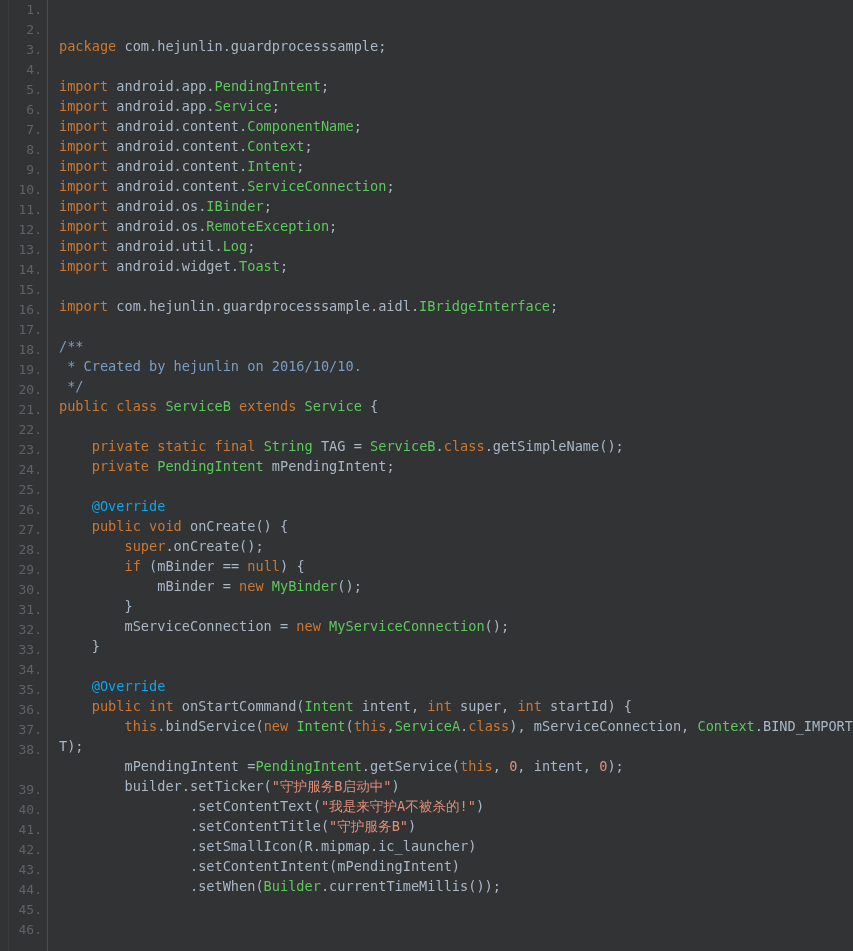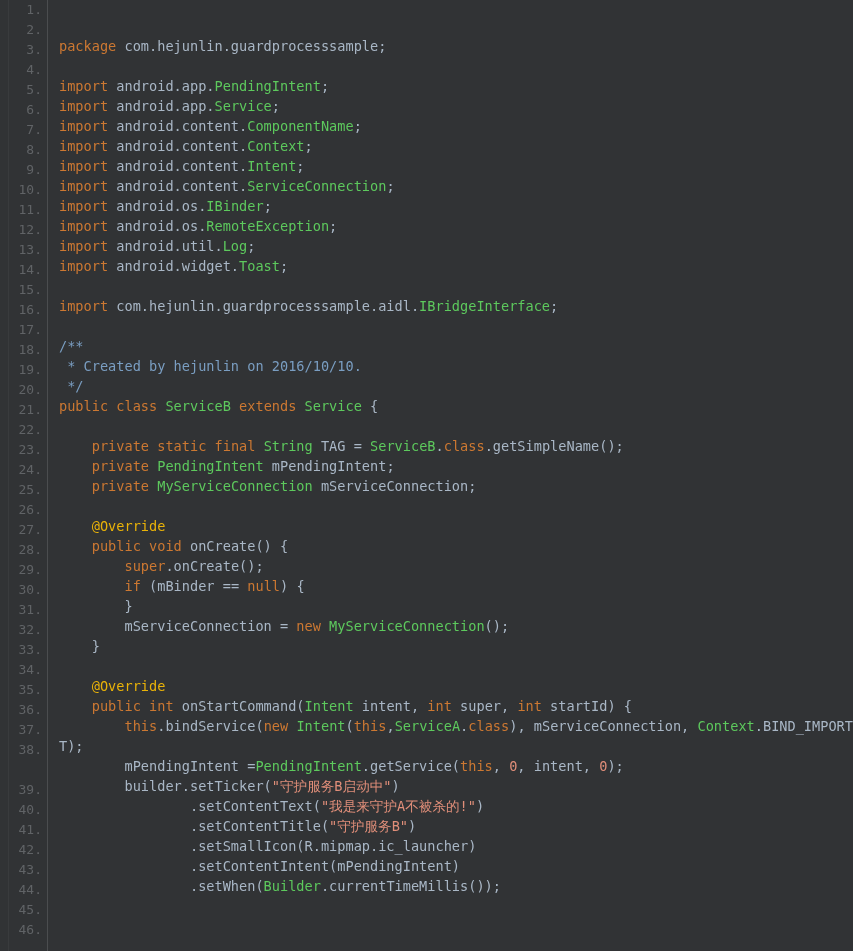--- a/index.html
+++ b/index.html
@@ -60,21 +60,21 @@
     color: #a9b7c6;
   }
   .line.wrap {
     
   }
   
   .kw   { color: #cc7832; }
   .cls  { color: #5dc95d; }
   .str  { color: #e08e79; }
   .num  { color: #e08e79; }
-  .anno { color: #eab308; }
+  .anno { color: #0ea5e9; }
   .doc  { color: #7a9ec2; }
   .pln  { color: #a9b7c6; }
 </style>
 </head>
 <body>
 
 <div id="editor">
   <div class="edge-strip"></div>
   <div class="gutter" id="gutter">
       <div class="ln">1.</div>
@@ -141,26 +141,26 @@
       <div class="line">&nbsp;</div>
       <div class="line"><span class="kw">import</span><span class="pln"> com.hejunlin.guardprocesssample.aidl.</span><span class="cls">IBridgeInterface</span><span class="pln">;</span></div>
       <div class="line">&nbsp;</div>
       <div class="line"><span class="doc">/**</span></div>
       <div class="line"><span class="doc"> * Created by hejunlin on 2016/10/10.</span></div>
       <div class="line"><span class="doc"> */</span></div>
       <div class="line"><span class="kw">public class</span><span class="pln"> </span><span class="cls">ServiceB</span><span class="pln"> </span><span class="kw">extends</span><span class="pln"> </span><span class="cls">Service</span><span class="pln"> {</span></div>
       <div class="line">&nbsp;</div>
       <div class="line"><span class="pln">    </span><span class="kw">private static final</span><span class="pln"> </span><span class="cls">String</span><span class="pln"> TAG = </span><span class="cls">ServiceB</span><span class="pln">.</span><span class="kw">class</span><span class="pln">.getSimpleName();</span></div>
       <div class="line"><span class="pln">    </span><span class="kw">private</span><span class="pln"> </span><span class="cls">PendingIntent</span><span class="pln"> mPendingIntent;</span></div>
-      <div class="line"><span class="pln">    </span><span class="kw">private</span><span class="pln"> </span><span class="cls">MyServiceConnection</span><span class="pln"> mServiceConnection;</span></div>
       <div class="line">&nbsp;</div>
       <div class="line"><span class="pln">    </span><span class="anno">@Override</span></div>
       <div class="line"><span class="pln">    </span><span class="kw">public void</span><span class="pln"> onCreate() {</span></div>
       <div class="line"><span class="pln">        </span><span class="kw">super</span><span class="pln">.onCreate();</span></div>
       <div class="line"><span class="pln">        </span><span class="kw">if</span><span class="pln"> (mBinder == </span><span class="kw">null</span><span class="pln">) {</span></div>
+      <div class="line"><span class="pln">            mBinder = </span><span class="kw">new</span><span class="pln"> </span><span class="cls">MyBinder</span><span class="pln">();</span></div>
       <div class="line"><span class="pln">        }</span></div>
       <div class="line"><span class="pln">        mServiceConnection = </span><span class="kw">new</span><span class="pln"> </span><span class="cls">MyServiceConnection</span><span class="pln">();</span></div>
       <div class="line"><span class="pln">    }</span></div>
       <div class="line">&nbsp;</div>
       <div class="line"><span class="pln">    </span><span class="anno">@Override</span></div>
       <div class="line"><span class="pln">    </span><span class="kw">public int</span><span class="pln"> onStartCommand(</span><span class="cls">Intent</span><span class="pln"> intent, </span><span class="kw">int</span><span class="pln"> super, </span><span class="kw">int</span><span class="pln"> startId) {</span></div>
       <div class="line"><span class="pln">        </span><span class="kw">this</span><span class="pln">.bindService(</span><span class="kw">new</span><span class="pln"> </span><span class="cls">Intent</span><span class="pln">(</span><span class="kw">this</span><span class="pln">,</span><span class="cls">ServiceA</span><span class="pln">.</span><span class="kw">class</span><span class="pln">), mServiceConnection, </span><span class="cls">Context</span><span class="pln">.BIND_IMPORTAN</span></div>
       <div class="line wrap"><span class="pln">T);</span></div>
       <div class="line"><span class="pln">        mPendingIntent =</span><span class="cls">PendingIntent</span><span class="pln">.getService(</span><span class="kw">this</span><span class="pln">, </span><span class="num">0</span><span class="pln">, intent, </span><span class="num">0</span><span class="pln">);</span></div>
       <div class="line"><span class="pln">        builder.setTicker(</span><span class="str">"守护服务B启动中"</span><span class="pln">)</span></div>

